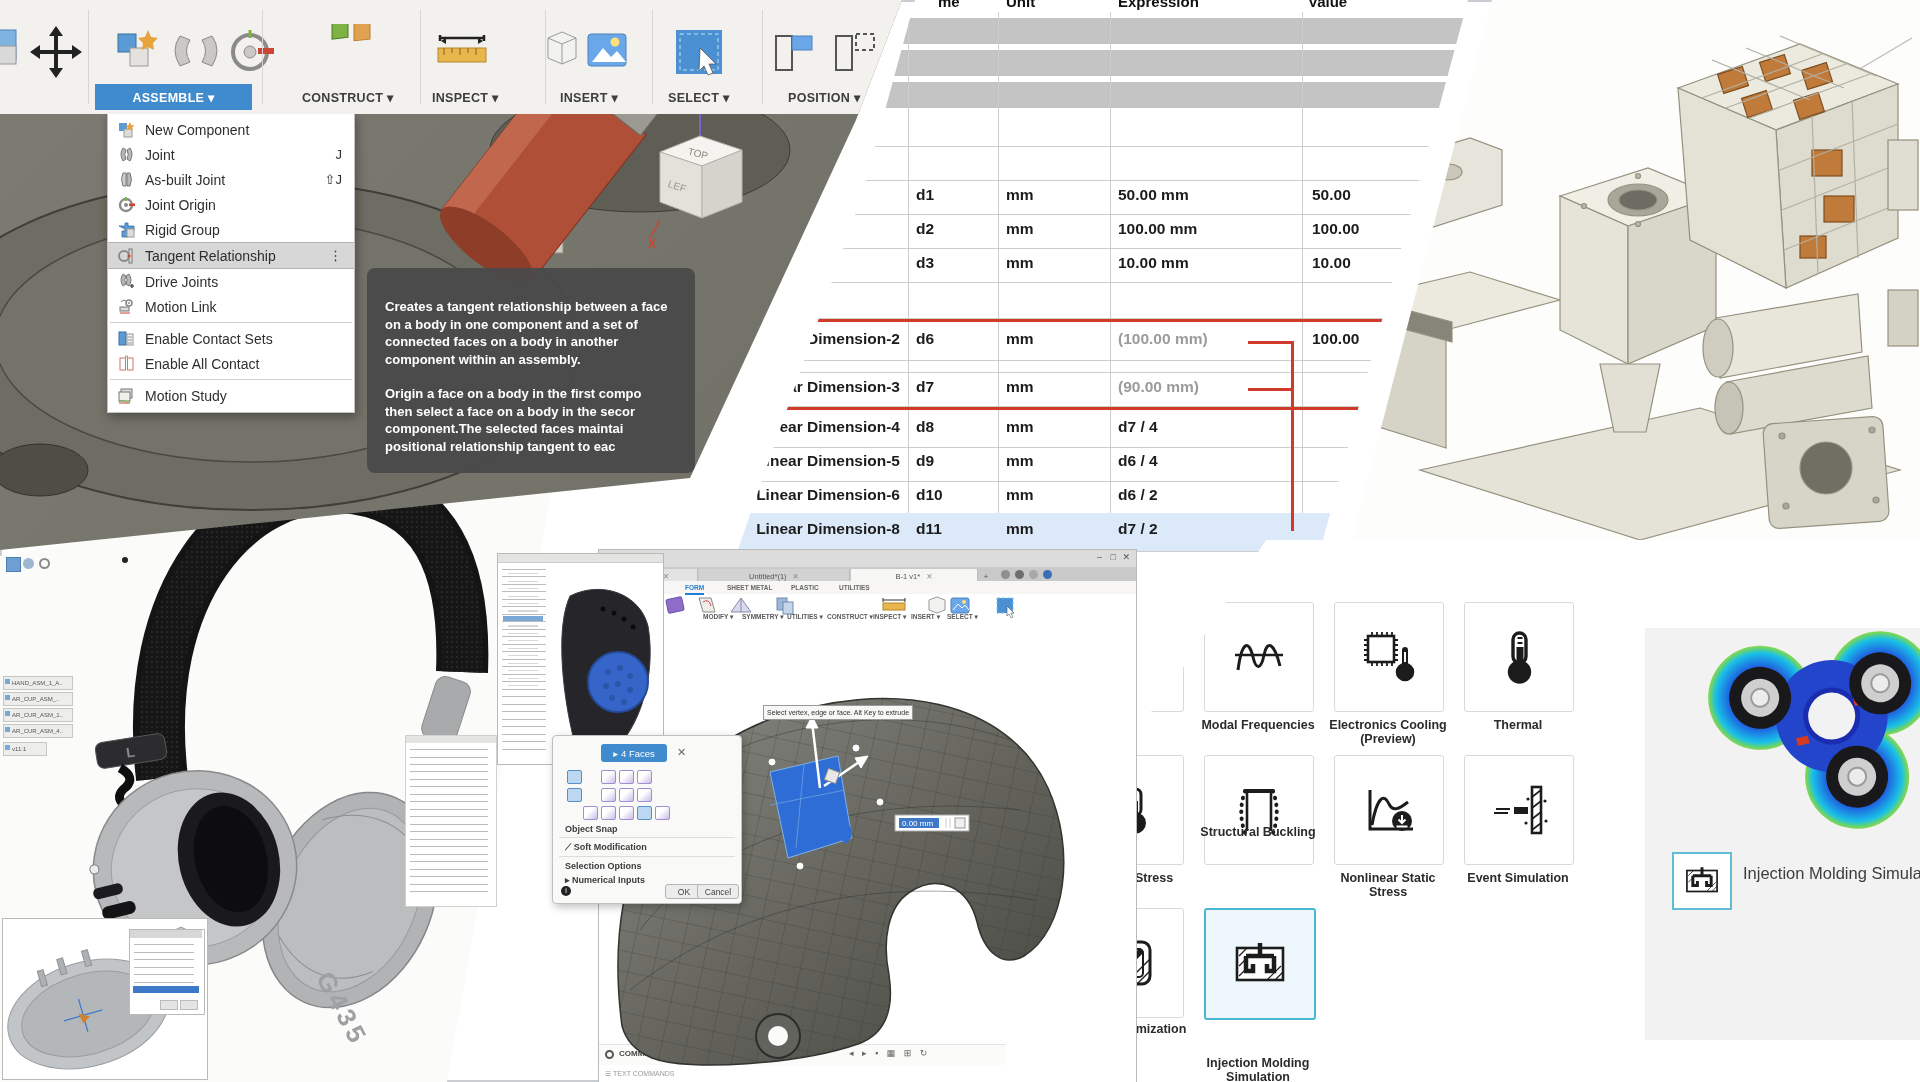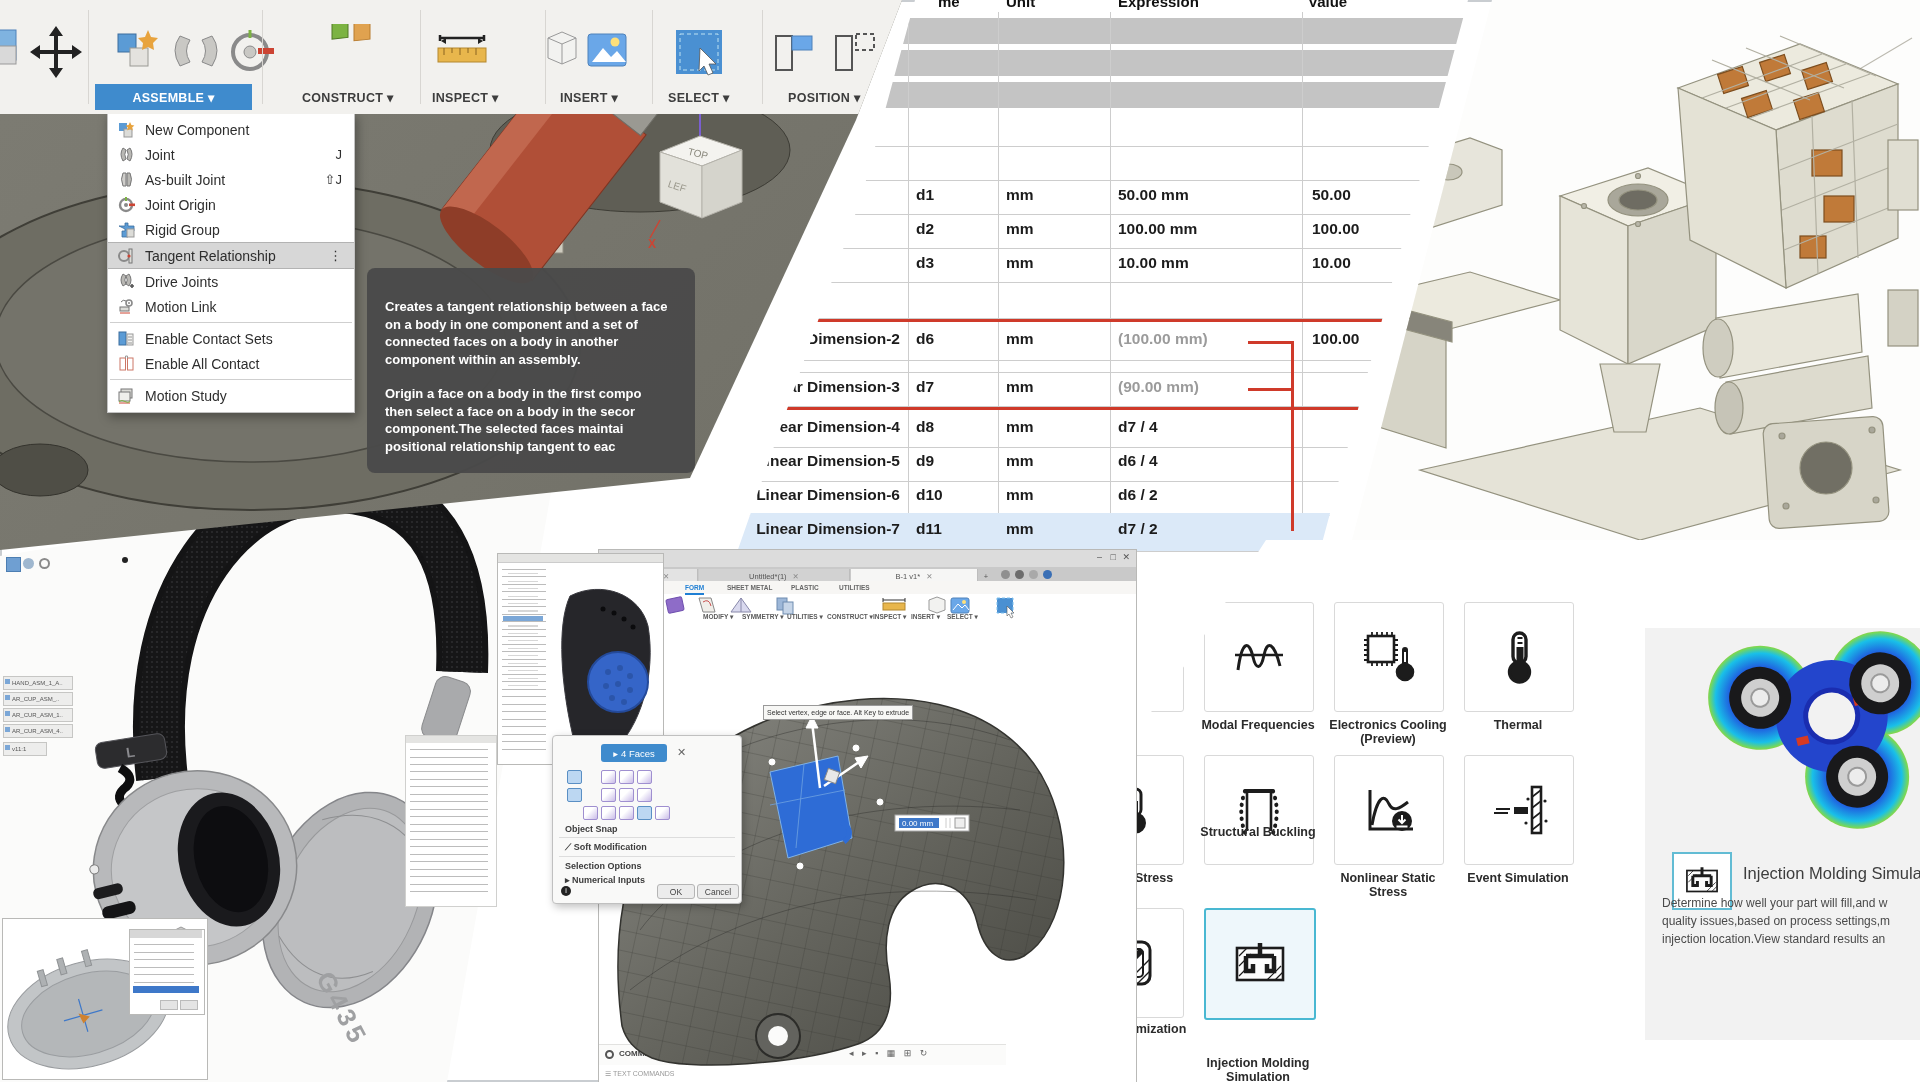--- a/index.html
+++ b/index.html
@@ -329,21 +329,21 @@
     <div class="mini-ico" style="left:66px;top:70px;"></div>
     <div class="mini-ico sel" style="left:84px;top:70px;"></div>
     <div class="mini-ico" style="left:102px;top:70px;"></div>
     <div class="dlg-row" style="top:88px;">Object Snap</div>
     <div class="dlg-div" style="top:101px;"></div>
     <div class="dlg-row" style="top:106px;">⟋ <span>Soft Modification</span></div>
     <div class="dlg-div" style="top:120px;"></div>
     <div class="dlg-row" style="top:125px;">Selection Options</div>
     <div class="dlg-row" style="top:139px;">▸ <span>Numerical Inputs</span></div>
     <div class="abs" style="left:8px;top:150px;width:10px;height:10px;border-radius:50%;background:#222;color:#fff;font-size:7px;text-align:center;line-height:10px;">i</div>
-    <div class="dlg-btn" style="left:104px;top:148px;width:36px;">OK</div>
+    <div class="dlg-btn" style="left:112px;top:148px;width:36px;">OK</div>
     <div class="dlg-btn" style="left:144px;top:148px;width:40px;">Cancel</div>
   </div>
 
   <div class="panel" id="panelC">
     <svg class="abs" style="left:1330px;top:0;" width="590" height="545" viewBox="1330 0 590 545">
       <g stroke="#94927f" stroke-width="1.2">
         <path d="M1760,128 L1912,38" stroke="#bcbab0"></path>
 
         <polygon points="1398,160 1470,138 1502,150 1502,205 1430,228 1398,212" fill="#e7e5db"></polygon>
         <ellipse cx="1448" cy="172" rx="14" ry="8" fill="#c9c7ba"></ellipse>
@@ -473,21 +473,21 @@
         <span class="un">mm</span>
         <span class="ex">d6 / 4</span>
       </div>
     <div class="prow" style="top:486px;">
         <span class="lab">Linear Dimension-6</span>
         <span class="nm">d10</span>
         <span class="un">mm</span>
         <span class="ex">d6 / 2</span>
       </div>
     <div class="prow" style="top:520px;">
-        <span class="lab">Linear Dimension-7</span>
+        <span class="lab">Linear Dimension-8</span>
         <span class="nm">d11</span>
         <span class="un">mm</span>
         <span class="ex">d7 / 2</span>
       </div>
 
     <div class="redln" style="left:742px;top:319px;width:730px;"></div>
     <div class="redln" style="left:700px;top:407px;width:740px;"></div>
     <div class="redln" style="left:1248px;top:341px;width:46px;"></div>
     <div class="redln" style="left:1248px;top:388px;width:46px;"></div>
     <div class="redvt" style="left:1291px;top:341px;height:190px;"></div>
@@ -848,20 +848,15 @@
       </g>
     </svg>
     <div id="injIconBox">
       <svg width="38" height="38" viewBox="0 0 58 58" fill="none" stroke="#1c1c1c">
           <rect x="6" y="13" width="46" height="32" stroke-width="2.6" fill="#fdfdfd"></rect>
           <path d="M8,21 l8,-8 M8,31 l12,-12 M44,45 l8,-8 M36,45 l14,-14" stroke-width="1.2"></path>
           <path d="M29,8 V21 M15,21 H43 M15,21 V36 H22 V29 M43,21 V36 H36 V29" stroke-width="4.5"></path>
         </svg>
     </div>
     <div id="injTitle">Injection Molding Simula</div>
-    <div id="injDesc">
-      <div>Determine how well your part will fill,and w</div>
-      <div>quality issues,based on process settings,m</div>
-      <div>injection location.View standard results an</div>
-    </div>
   </div>
 
 </div>
 
 </body></html>

